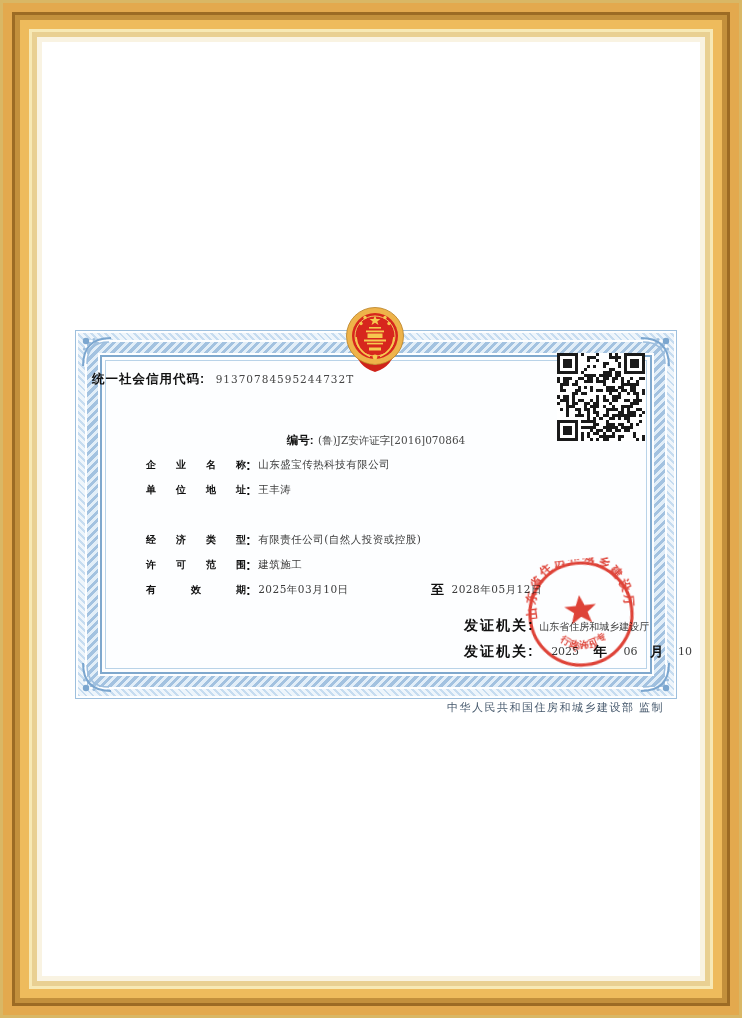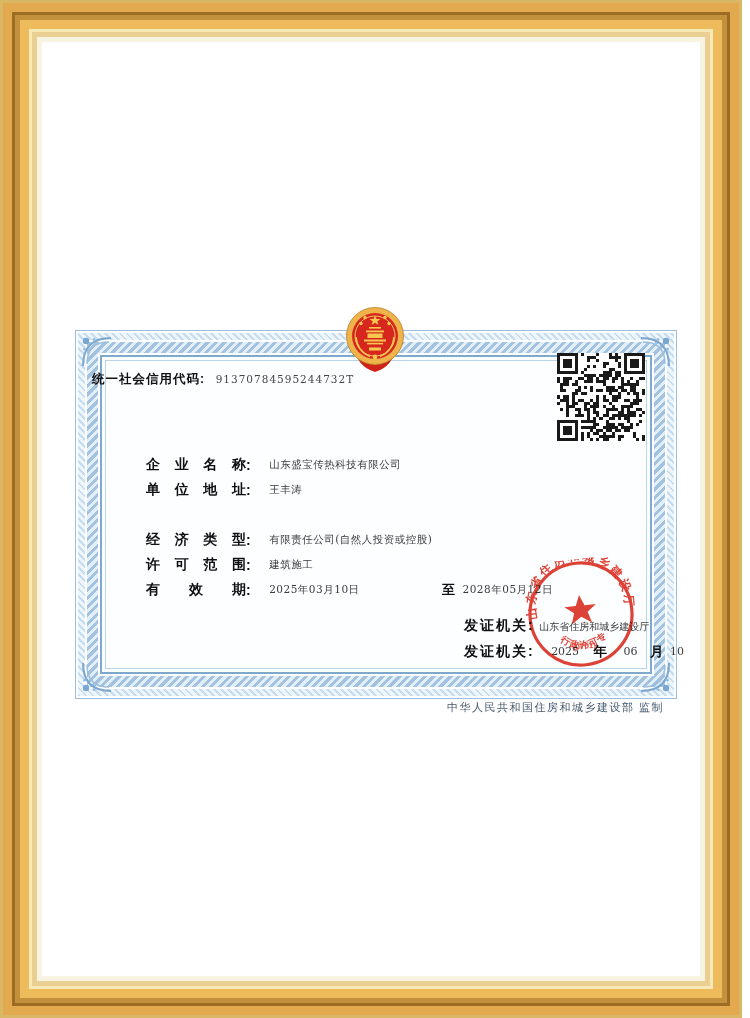--- a/index.html
+++ b/index.html
@@ -36,24 +36,24 @@
   .credit-row{position:absolute;left:16px;top:38px;z-index:5;white-space:nowrap;}
   .credit-label{font-weight:bold;font-size:12.5px;color:#111;letter-spacing:1px;}
   .credit-value{font-family:"DejaVu Serif",serif;font-size:10.5px;color:#454545;letter-spacing:1px;margin-left:6px;}
   .cert-title{position:absolute;left:0;top:48px;width:100%;text-align:center;z-index:5;
     font-size:35px;font-weight:bold;color:#f0a43e;letter-spacing:11px;text-indent:11px;}
   .serial-row{position:absolute;left:0;top:99px;width:100%;text-align:center;z-index:5;white-space:nowrap;}
   .serial-label{font-weight:bold;font-size:11.5px;color:#111;}
   .serial-value{font-family:"DejaVu Serif",serif;font-size:10.5px;color:#4a4a4a;}
 
   .field-row{position:absolute;left:70px;z-index:5;white-space:nowrap;height:20px;}
-  .flabel{display:inline-block;width:100px;font-weight:bold;font-size:14px;color:#101010;
+  .flabel{display:inline-block;width:100px;font-weight:bold;font-size:10px;color:#101010;
     text-align:justify;text-align-last:justify;vertical-align:middle;}
   .fcolon{font-weight:bold;font-size:14px;color:#101010;vertical-align:middle;}
-  .fvalue{font-family:"DejaVu Serif",serif;font-size:10.5px;color:#3c3c3c;margin-left:14px;vertical-align:middle;letter-spacing:.5px;}
+  .fvalue{font-family:"DejaVu Serif",serif;font-size:10.5px;color:#3c3c3c;margin-left:3px;vertical-align:middle;letter-spacing:.5px;}
   .fto{font-weight:bold;font-size:13px;color:#101010;margin-left:78px;vertical-align:middle;}
   .fvalue2{font-family:"DejaVu Serif",serif;font-size:10.5px;color:#3c3c3c;margin-left:3px;vertical-align:middle;letter-spacing:.5px;}
   .row0{top:124px;} .row1{top:149px;} .row2{top:174px;} .row3{top:199px;} .row4{top:224px;} .row5{top:249px;}
 
   .issuer-row{position:absolute;left:388px;top:285px;z-index:5;white-space:nowrap;}
   .ilabel{font-weight:bold;font-size:14px;color:#101010;letter-spacing:2px;}
   .ivalue{font-family:"DejaVu Serif",serif;font-size:10px;color:#3c3c3c;}
   .date-row{position:absolute;left:388px;top:311px;z-index:5;white-space:nowrap;}
   .dnum{font-family:"DejaVu Serif",serif;font-size:11px;color:#3c3c3c;}
   .dunit{font-weight:bold;font-size:13.5px;color:#101010;}
@@ -461,20 +461,24 @@
           <rect x="22" y="0" width="7" height="7" fill="#1a1a1a"></rect>
           <rect x="23" y="1" width="5" height="5" fill="#fff"></rect>
           <rect x="24" y="2" width="3" height="3" fill="#1a1a1a"></rect>
           <rect x="0" y="22" width="7" height="7" fill="#1a1a1a"></rect>
           <rect x="1" y="23" width="5" height="5" fill="#fff"></rect>
           <rect x="2" y="24" width="3" height="3" fill="#1a1a1a"></rect>
         </svg>
     </div>
 
 
+    <div class="serial-row">
+      <span class="serial-label">编号:</span>
+      <span class="serial-value">(鲁)JZ安许证字[2016]070864</span>
+    </div>
 
     <div class="field-row row0">
       <span class="flabel">企业名称</span><span class="fcolon">:</span>
       <span class="fvalue">山东盛宝传热科技有限公司</span>
     </div>
     <div class="field-row row1">
       <span class="flabel">单位地址</span><span class="fcolon">:</span>
       <span class="fvalue">王丰涛</span>
     </div>
     <div class="field-row row3">
@@ -496,21 +500,21 @@
       <span class="ilabel">发证机关:</span>
       <span class="ivalue">山东省住房和城乡建设厅</span>
     </div>
 
     <div class="date-row">
       <span class="ilabel">发证机关:</span>
       <span class="dnum" style="margin-left:12px">2025</span>
       <span class="dunit" style="margin-left:10px">年</span>
       <span class="dnum" style="margin-left:12px">06</span>
       <span class="dunit" style="margin-left:8px">月</span>
-      <span class="dnum" style="margin-left:2px">10</span>
+      <span class="dnum" style="margin-left:10px">10</span>
       <span class="dunit" style="margin-left:10px">日</span>
     </div>
 
     <div class="seal">
       <svg viewBox="0 0 110 110" width="110" height="110">
         <defs>
           <path id="sealTopArc" d="M13,62 A45,45 0 1 1 97,62"></path>
           <path id="sealBotArc" d="M29,77 A34,34 0 0 0 81,77"></path>
         </defs>
         <circle cx="55" cy="55" r="51" fill="none" stroke="#dd3226" stroke-width="3.2"></circle>

